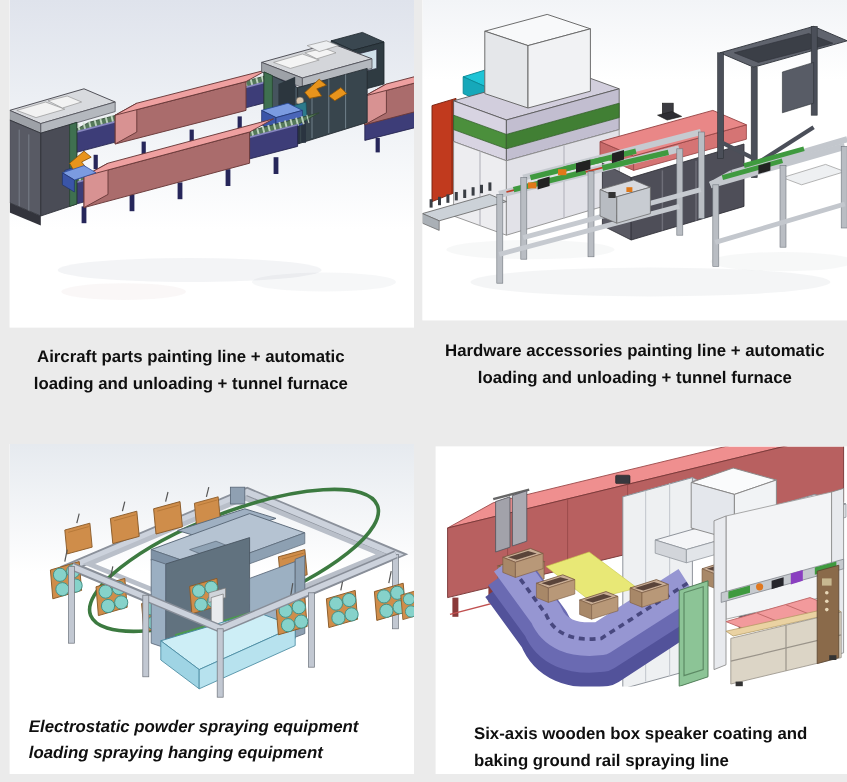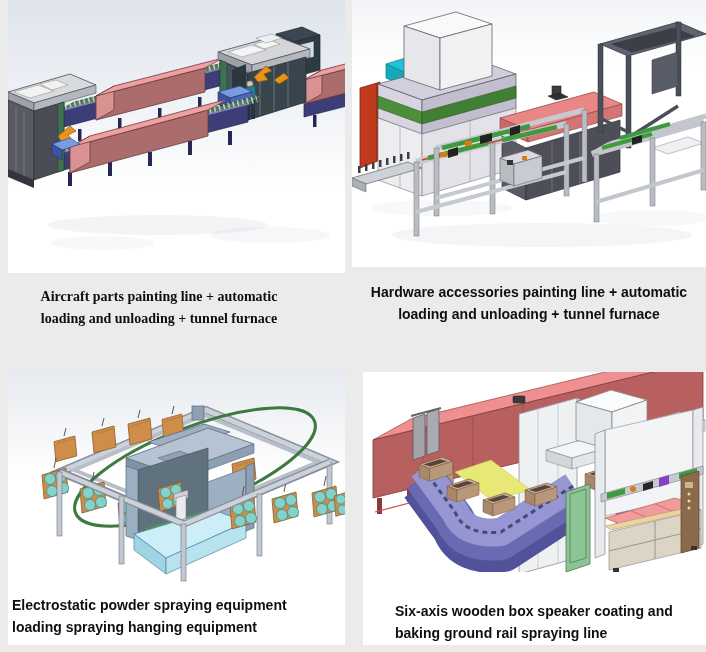--- a/index.html
+++ b/index.html
@@ -5,23 +5,23 @@
   html,body{margin:0;padding:0;background:#ebebeb;}
   .page{position:relative;width:706px;height:652px;background:#ebebeb;overflow:hidden;
         font-family:"Liberation Sans",sans-serif;}
   .panel{position:absolute;background:#fff;overflow:hidden;}
   #panel-tl{left:8px;top:0;width:337px;height:273px;}
   #panel-tr{left:352px;top:0;width:354px;height:267px;}
   #panel-bl{left:8px;top:370px;width:337px;height:275px;}
   #panel-br{left:363px;top:372px;width:343px;height:273px;}
   .cap{position:absolute;font-weight:bold;font-size:14px;line-height:22px;color:#0f0f0f;
        white-space:nowrap;letter-spacing:0;}
-  #cap1{left:8px;top:286px;width:302px;text-align:center;font-family:Liberation Serif, serif;}
+  #cap1{left:8px;top:286px;width:302px;text-align:center;}
   #cap2{left:352px;top:281px;width:354px;text-align:center;}
-  #cap3{left:4px;top:224px;}  
+  #cap3{left:16px;top:224px;font-style:italic;}  
   #cap4{left:32px;top:228px;} 
   svg{display:block;}
   polygon,rect,path,circle,ellipse,line{vector-effect:none;}
 </style>
 </head>
 <body>
 
 <div class="page">
 
   <div class="panel" id="panel-tl">

